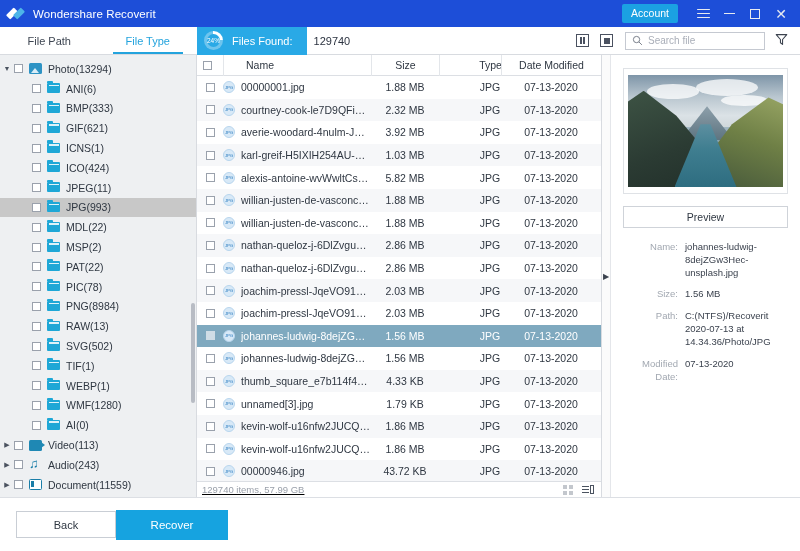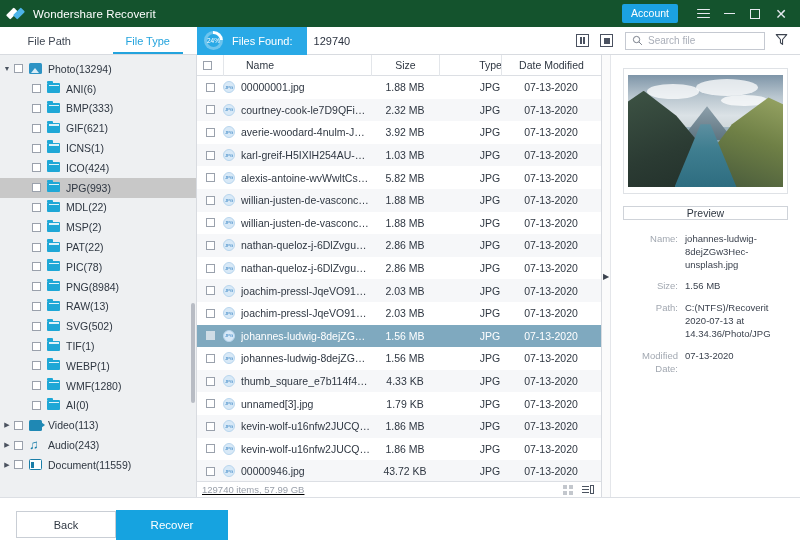--- a/index.html
+++ b/index.html
@@ -12,21 +12,21 @@
   #app {
     position: relative;
     width: 800px; height: 551px;
     background: #ffffff;
     display: flex; flex-direction: column;
   }
 
   
   .titlebar {
     height: 27px;
-    background: #14532d;
+    background: #1d4ed8;
     display: flex; align-items: center;
     padding: 0 6px 0 9px;
     flex: 0 0 27px;
   }
   .logo-mark {
     width: 15px; height: 15px;
     position: relative;
     margin-right: 9px;
     flex: 0 0 15px;
   }
@@ -292,21 +292,21 @@
     position:absolute; left:34%; top:28%; width: 34%; height: 30%;
     background: linear-gradient(#8ea0ab,#5d7480);
     clip-path: polygon(50% 0, 100% 100%, 0 100%);
   }
   .water {
     position:absolute; left:30%; right:30%; top:44%; bottom:0;
     background: linear-gradient(#5d8fa0 0%, #3f7e90 40%, #2e6d80 100%);
     clip-path: polygon(42% 0, 58% 0, 100% 100%, 0 100%);
   }
   .preview-btn {
-    margin-top: 12px; height: 14px; border: 1px solid #cfd3d9; background: #fff;
+    margin-top: 12px; height: 22px; border: 1px solid #cfd3d9; background: #fff;
     font-size: 10.5px; color: #2f3742; cursor: pointer;
     font-family: "Liberation Sans", sans-serif;
   }
   .meta { margin-top: 13px; font-size: 9.5px; color: #3b424e; }
   .meta-row { display: flex; margin-bottom: 9px; line-height: 1.35; }
   .meta-k {
     width: 62px; flex: 0 0 62px; text-align: right; padding-right: 7px;
     color: #a2a8b1;
   }
   .meta-v { flex: 1 1 auto; word-break: break-word; color: #3b424e; }
@@ -444,20 +444,28 @@
             </div>
             <div class="node-label">ICNS(1)</div>
           </div>
           <div class="node child">
             <div class="caret leafpad"></div>
             <div class="cb"></div>
             <div class="ficon">
               <div class="folder-ic"></div>
             </div>
             <div class="node-label">ICO(424)</div>
+          </div>
+          <div class="node child">
+            <div class="caret leafpad"></div>
+            <div class="cb"></div>
+            <div class="ficon">
+              <div class="folder-ic"></div>
+            </div>
+            <div class="node-label">JPEG(11)</div>
           </div>
           <div class="node child sel">
             <div class="caret leafpad"></div>
             <div class="cb"></div>
             <div class="ficon">
               <div class="folder-ic"></div>
             </div>
             <div class="node-label">JPG(993)</div>
           </div>
           <div class="node child">

